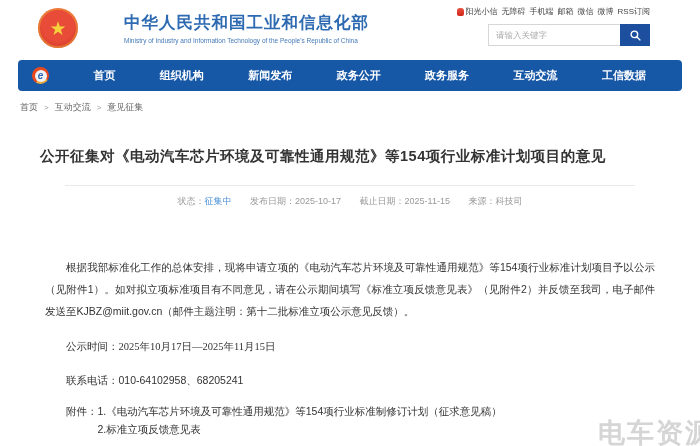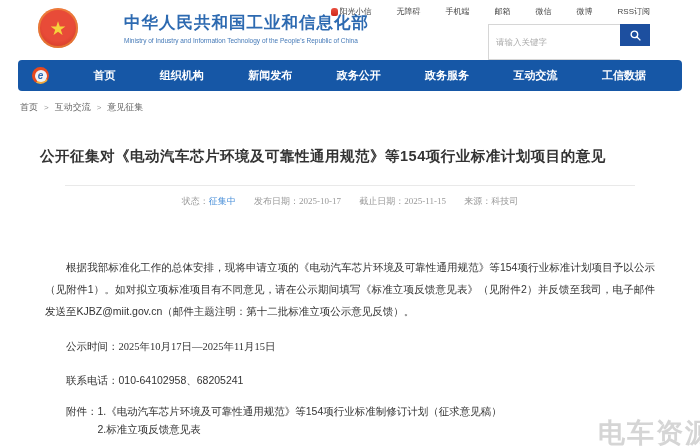--- a/index.html
+++ b/index.html
@@ -12,26 +12,26 @@
   .brand { position:absolute; left:38px; top:8px; display:flex; align-items:center; gap:8px; cursor:pointer; }
   .emblem { width:40px; height:40px; border-radius:50%;
             background:radial-gradient(circle at 50% 42%, #e84b38 0 52%, #c62f1f 100%);
             color:#f6d33c; display:flex; align-items:center; justify-content:center;
             font-size:19px; line-height:1; box-shadow:inset 0 0 0 2px rgba(246,211,60,.35); }
   .brand-text { display:flex; flex-direction:column;margin-left:38px; }
   .site-title { color:#2d6ab1; font-size:16.5px; font-weight:bold; letter-spacing:1px; white-space:nowrap; }
   .site-subtitle { color:#4479b7; font-size:6.5px; margin-top:3px; white-space:nowrap; }
 
   .topbar-right { position:absolute; right:50px; top:6px; display:flex; flex-direction:column; align-items:flex-end; }
-  .top-links { display:flex; align-items:center; gap:25px; font-size:8px; color:#444; }
+  .top-links { display:flex; align-items:center; gap:4px; font-size:8px; color:#444; }
   .top-link { cursor:pointer; white-space:nowrap; display:flex; align-items:center; }
   .mascot-icon { display:inline-block; width:7px; height:8px; margin-right:2px;
                  background:linear-gradient(180deg,#e95040,#d0281a); border-radius:3px 3px 2px 2px; }
   .search-row { margin-top:7px; display:flex; }
-  .search-input { width:132px; height:36px; border:1px solid #d6d6d6; border-right:none;
+  .search-input { width:132px; height:22px; border:1px solid #d6d6d6; border-right:none;
                   font-size:8.5px; padding:0 7px; color:#333; outline:none; }
   .search-input::placeholder { color:#aaa; }
   .search-btn { width:30px; height:22px; background:#1d4f9f; border:none; cursor:pointer;
                 display:flex; align-items:center; justify-content:center; }
 
   
   .mainnav { margin:2px 18px 0; height:31px; background:#1657a6; border-radius:4px;
              display:flex; align-items:center; justify-content:space-between; padding:0 36px 0 14px; }
   .nav-logo { width:17px; height:17px; border-radius:50%; position:relative;
               background:conic-gradient(from 210deg, #e8491e 0 76%, #f2a93b 76% 100%); flex:0 0 auto; }
@@ -44,21 +44,21 @@
   .breadcrumb { margin:10px 0 0 20px; display:flex; align-items:center; gap:6px; font-size:9px; color:#666; }
   .crumb { cursor:pointer; }
   .sep { color:#999; font-size:8px; }
 
   
   .article { position:relative; }
   .article-title { margin:33px 40px 0; text-align:left; font-size:14.5px; color:#333;
                    font-weight:bold; letter-spacing:.5px; }
   .title-divider { width:570px; margin:19px auto 0; border-top:1px solid #e9e9e9; height:0; }
   .meta { margin-top:9px; text-align:center; font-size:9px; color:#999; }
-  .meta-group { margin:0 8px; white-space:nowrap;font-family:Liberation Serif, serif; }
+  .meta-group { margin:0 8px; white-space:nowrap; }
   .status-value { color:#4a90d9; }
 
   .body-par { margin:48px 45px 0; font-size:10.5px; line-height:22px; color:#333;
               text-indent:2em; text-align:justify; }
   .line { margin:0 45px; font-size:10.5px; line-height:22px; color:#333; text-indent:2em; }
   .publicity { margin-top:14px;font-family:Liberation Serif, serif; }
   .contact { margin-top:11px; }
   .attach1 { margin-top:9px; cursor:pointer; }
   .attach2 { margin-top:-4px; text-indent:5em; cursor:pointer; }
 

